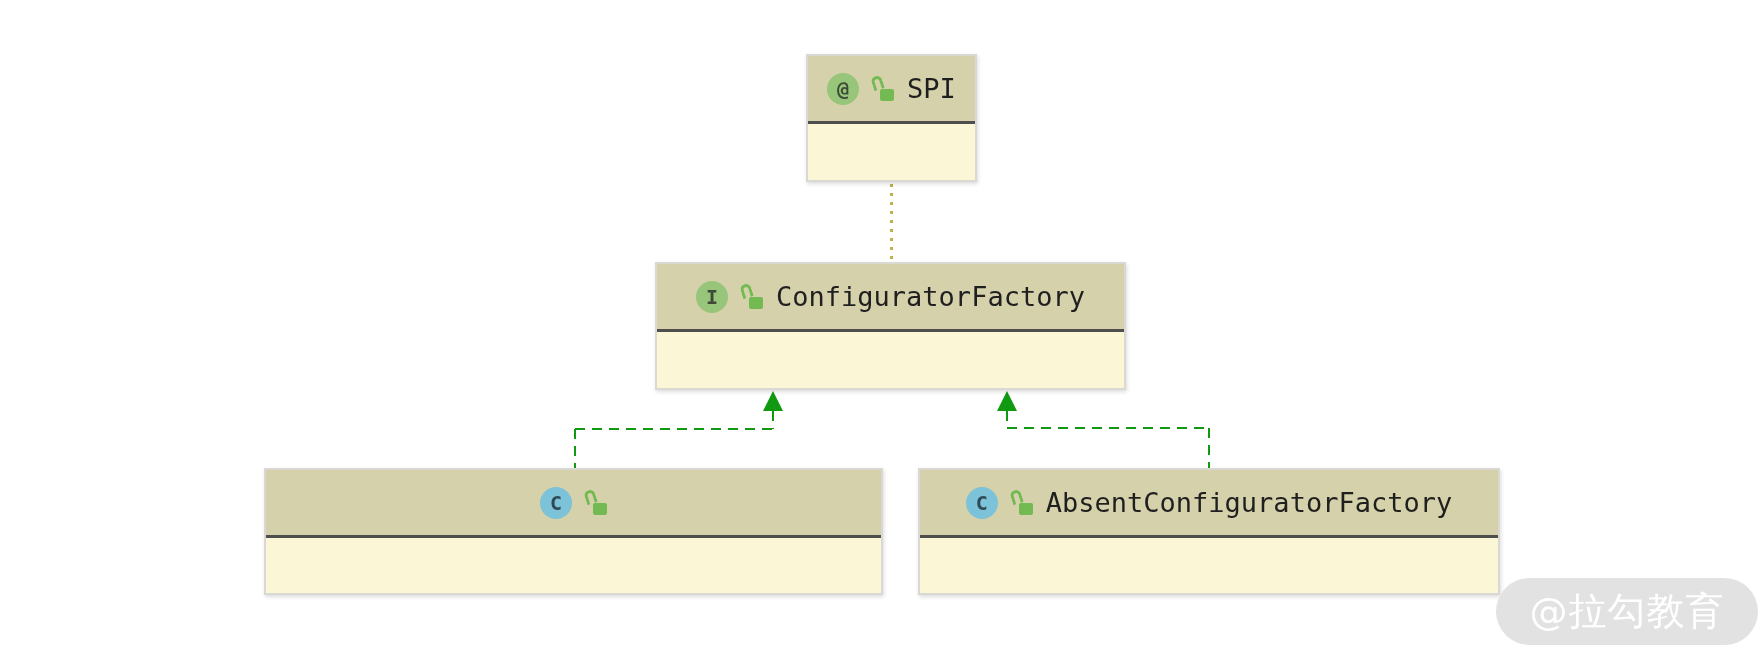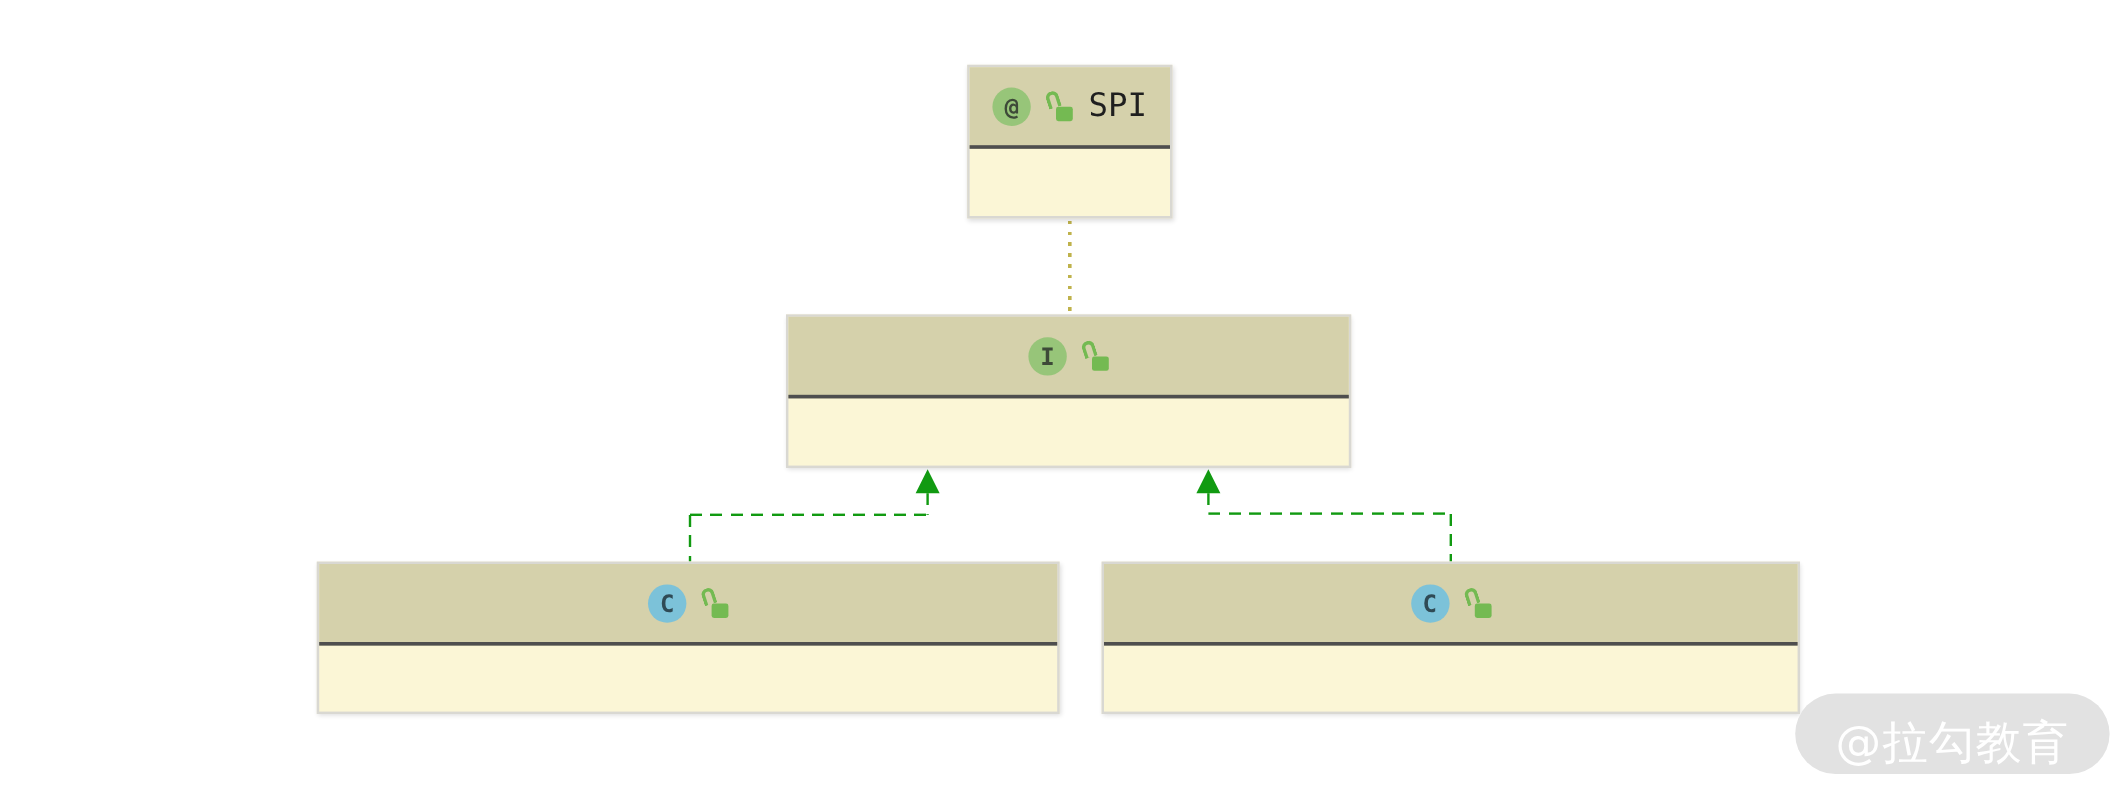--- a/index.html
+++ b/index.html
@@ -47,21 +47,21 @@
     background:repeating-linear-gradient(180deg,#119a11 0 10px,transparent 10px 17px); }
   .v-dot  { position:absolute; width:3px;
     background:repeating-linear-gradient(180deg,#bfb24b 0 3px,transparent 3px 9px); }
   .arrow-up { position:absolute; width:0; height:0;
     border-left:10px solid transparent; border-right:10px solid transparent;
     border-bottom:20px solid #119a11; }
   
   .watermark {
     position:absolute; left:1496px; top:578px; width:262px; height:67px;
     background:#e2e2e2; border-radius:34px;
-    display:flex; align-items:flex-end; justify-content:center;
+    display:flex; align-items:center; justify-content:center;
     color:#ffffff; font-size:38px; letter-spacing:1px;
     font-family:"DejaVu Sans","Liberation Sans",sans-serif;
   }
 </style>
 </head>
 <body>
 
 <div id="stage">
 
   <div class="v-dot" style="left:890px; top:184px; height:77px;"></div>
@@ -92,20 +92,21 @@
 
   <div class="node" style="left:655px; top:262px; width:471px; height:128px;">
     <div class="node-header">
       <span class="badge badge-interface">
         <span>I</span>
       </span>
       <span class="lock">
         <span class="lock-shackle"></span>
         <span class="lock-body"></span>
       </span>
+      <span class="node-title">ConfiguratorFactory</span>
     </div>
     <div class="node-body"></div>
   </div>
 
   <div class="node" style="left:264px; top:468px; width:619px; height:127px;">
     <div class="node-header">
       <span class="badge badge-class">
         <span>C</span>
       </span>
       <span class="lock">
@@ -118,20 +119,21 @@
 
   <div class="node" style="left:918px; top:468px; width:582px; height:127px;">
     <div class="node-header">
       <span class="badge badge-class">
         <span>C</span>
       </span>
       <span class="lock">
         <span class="lock-shackle"></span>
         <span class="lock-body"></span>
       </span>
+      <span class="node-title">AbsentConfiguratorFactory</span>
     </div>
     <div class="node-body"></div>
   </div>
 
   <div class="watermark">
     <span>@拉勾教育</span>
   </div>
 
 </div>
 

